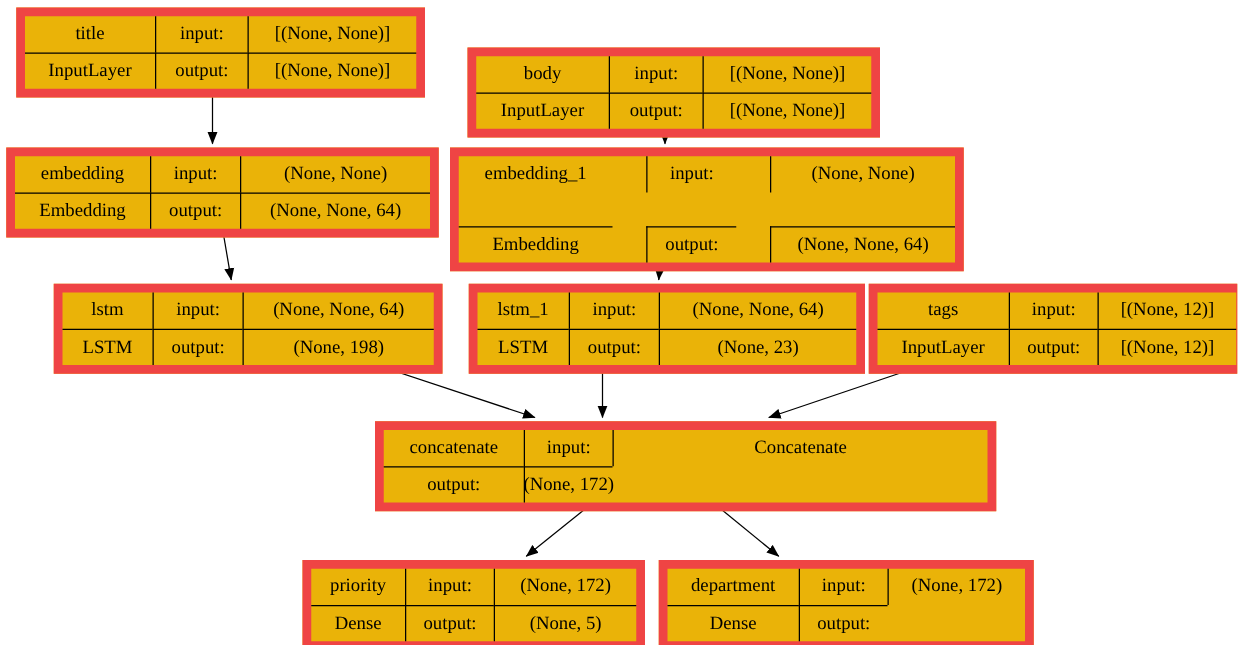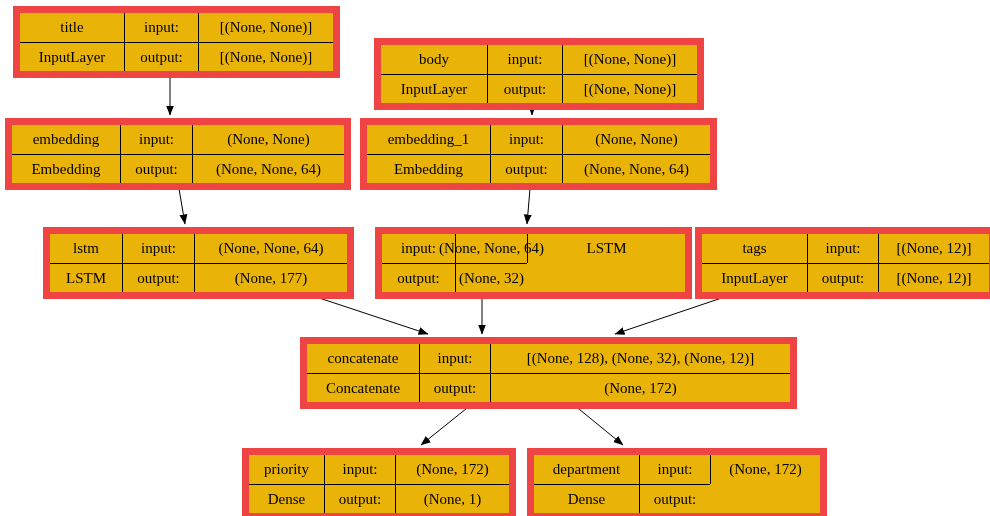--- a/index.html
+++ b/index.html
@@ -87,71 +87,71 @@
 
   <div class="node" style="left:5px; top:118px; grid-template-columns:108px 72px 152px;">
     <div class="cell">embedding</div>
     <div class="cell">input:</div>
     <div class="cell">(None, None)</div>
     <div class="cell">Embedding</div>
     <div class="cell">output:</div>
     <div class="cell">(None, None, 64)</div>
   </div>
 
-  <div class="node" style="left:360px; top:118px; grid-template-columns:123px 72px 148px;">
+  <div class="node" style="left:360px; top:118px; grid-template-columns:123px 72px 148px;gap:27px;">
     <div class="cell">embedding_1</div>
     <div class="cell">input:</div>
     <div class="cell">(None, None)</div>
     <div class="cell">Embedding</div>
     <div class="cell">output:</div>
     <div class="cell">(None, None, 64)</div>
   </div>
 
   <div class="node" style="left:43px; top:227px; grid-template-columns:72px 72px 153px;">
     <div class="cell">lstm</div>
     <div class="cell">input:</div>
     <div class="cell">(None, None, 64)</div>
     <div class="cell">LSTM</div>
     <div class="cell">output:</div>
-    <div class="cell">(None, 177)</div>
+    <div class="cell">(None, 198)</div>
   </div>
 
   <div class="node" style="left:375px; top:227px; grid-template-columns:73px 72px 158px;">
+    <div class="cell">lstm_1</div>
     <div class="cell">input:</div>
     <div class="cell">(None, None, 64)</div>
     <div class="cell">LSTM</div>
     <div class="cell">output:</div>
-    <div class="cell">(None, 32)</div>
+    <div class="cell">(None, 23)</div>
   </div>
 
   <div class="node" style="left:695px; top:227px; grid-template-columns:105px 71px 111px;text-align:center;">
     <div class="cell">tags</div>
     <div class="cell">input:</div>
     <div class="cell">[(None, 12)]</div>
     <div class="cell">InputLayer</div>
     <div class="cell">output:</div>
     <div class="cell">[(None, 12)]</div>
   </div>
 
   <div class="node" style="left:280px; top:337px; grid-template-columns:112px 71px 300px;margin-left:20px;">
     <div class="cell">concatenate</div>
     <div class="cell">input:</div>
-    <div class="cell">[(None, 128), (None, 32), (None, 12)]</div>
     <div class="cell">Concatenate</div>
     <div class="cell">output:</div>
     <div class="cell">(None, 172)</div>
   </div>
 
   <div class="node" style="left:242px; top:448px; grid-template-columns:75px 71px 114px;">
     <div class="cell">priority</div>
     <div class="cell">input:</div>
     <div class="cell">(None, 172)</div>
     <div class="cell">Dense</div>
     <div class="cell">output:</div>
-    <div class="cell">(None, 1)</div>
+    <div class="cell">(None, 5)</div>
   </div>
 
   <div class="node" style="left:527px; top:448px; grid-template-columns:105px 71px 110px;">
     <div class="cell">department</div>
     <div class="cell">input:</div>
     <div class="cell">(None, 172)</div>
     <div class="cell">Dense</div>
     <div class="cell">output:</div>
   </div>
 

